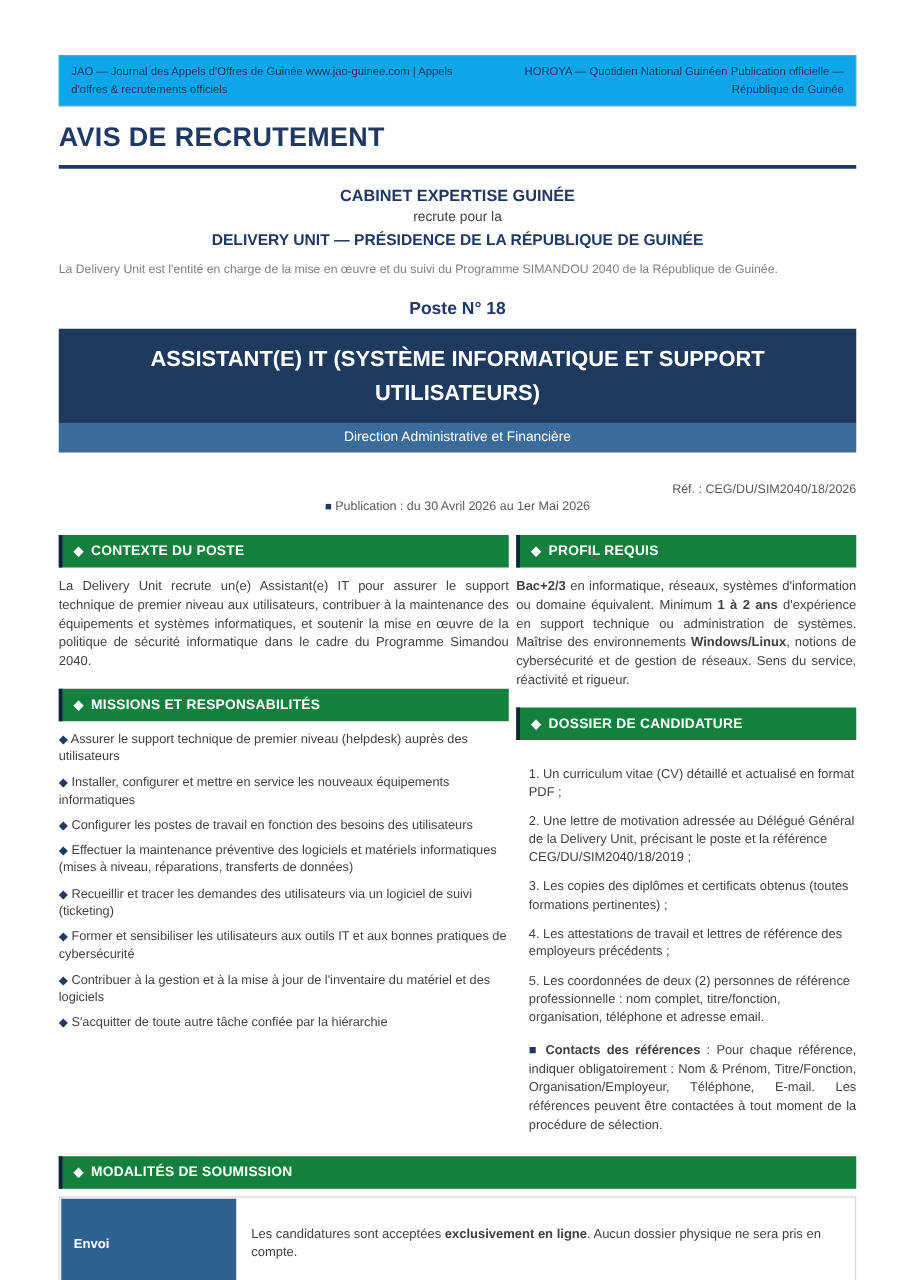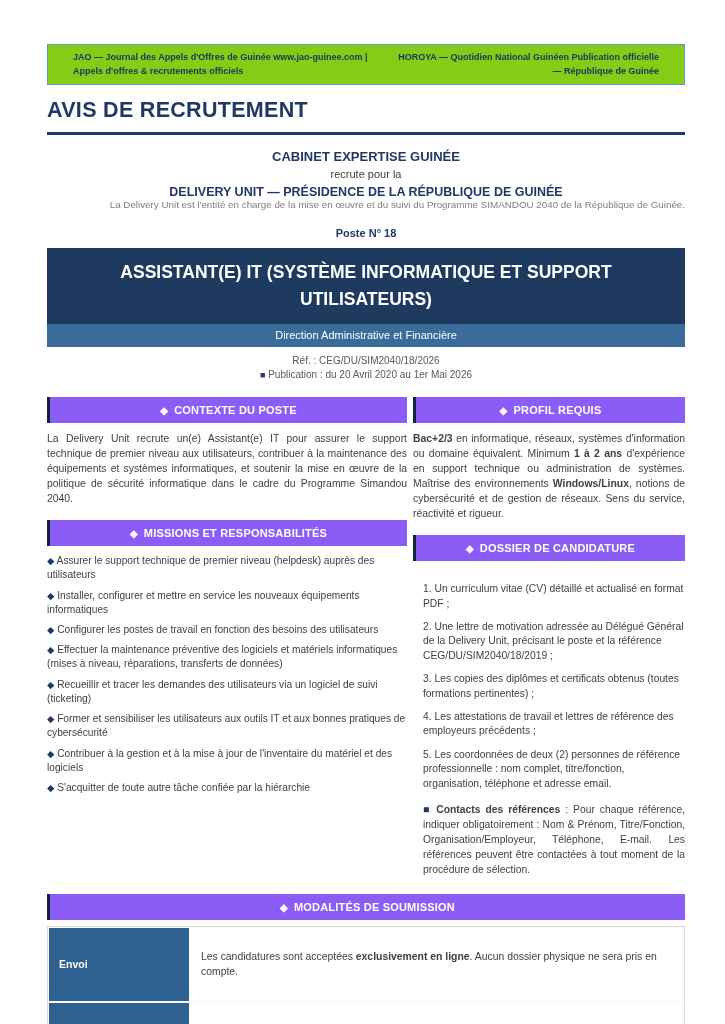--- a/index.html
+++ b/index.html
@@ -7,85 +7,84 @@
   body {
     background: #ffffff;
     font-family: "Liberation Sans", sans-serif;
     color: #3f3f3f;
     overflow: hidden;
   }
   .page { width: 725px; height: 1024px; padding: 44px 40px 0 47px; }
 
   
   .masthead {
-    background: #84cc16;
+    background: #0ea5e9;
     border: 1.5px solid #5b9bd5;
     display: flex;
     justify-content: space-between;
-    padding: 6px 25px;
+    padding: 6px 9px;
     font-size: 9px;
-    font-weight: bold;
+    font-weight: normal;
     color: #17365d;
     line-height: 1.5;
   }
   .mast-left { width: 345px; text-align: left; }
   .mast-right { width: 290px; text-align: right; }
 
   
   .title {
     text-align: left;
     color: #1f3864;
     font-size: 21.5px;
     font-weight: bold;
     letter-spacing: 0.3px;
     margin-top: 13px;
   }
   .rule { height: 2.5px; background: #1f3864; margin-top: 9px; }
   .cabinet { text-align: center; color: #1f3864; font-weight: bold; font-size: 13px; margin-top: 14px; }
   .recrute { text-align: center; color: #404040; font-size: 11px; margin-top: 4px; }
   .entity  { text-align: center; color: #1f3864; font-weight: bold; font-size: 12.5px; margin-top: 5px; }
-  .desc    { text-align: right; color: #7f7f7f; font-size: 9.8px; }
-  .poste-num { text-align: center; color: #1f3864; font-weight: bold; font-size: 11px; margin-top: 17px; }
+  .desc    { text-align: left; color: #7f7f7f; font-size: 9.8px; margin-top: 11px; }
+  .poste-num { text-align: center; color: #1f3864; font-weight: bold; font-size: 14px; margin-top: 17px; }
 
   
   .banner {
     background: #1e3a5f;
     color: #ffffff;
     font-weight: bold;
     font-size: 17.5px;
     text-align: center;
     line-height: 1.55;
     padding: 11px 42px;
     margin-top: 9px;
   }
   .subbanner {
     background: #3a6b9b;
     color: #ffffff;
     font-size: 11px;
     text-align: center;
     padding: 5px 0 6px 0;
   }
-  .ref { text-align: center; color: #595959; font-size: 10px; margin-top: 8px; }
+  .ref { text-align: right; color: #595959; font-size: 10px; margin-top: 24px; }
   .pub { text-align: center; color: #595959; font-size: 10px; margin-top: 3px; }
   .sq { color: #1f3864; font-size: 9px; }
 
   
   .columns { display: flex; justify-content: space-between; margin-top: 17px; }
   .col-left { width: 360px; }
   .col-right { width: 272px; }
 
   .sec-bar {
-    background: #8b5cf6;
+    background: #15803d;
     border-left: 3px solid #12233c;
     color: #ffffff;
     font-weight: bold;
     font-size: 11px;
     padding: 7px 9px 7px 9px;
     letter-spacing: 0.2px;
-    text-align: center;
   }
   .bar-dm { margin-right: 6px; font-size: 10px; }
 
   .body-just { font-size: 10.4px; line-height: 1.45; text-align: justify; margin: 8px 0 14px 0; color: #3f3f3f; }
   .b { font-weight: bold; }
   .navy { color: #1f3864; }
 
   .m-list { margin-top: 8px; }
   .m-item { font-size: 10.2px; line-height: 1.37; margin-bottom: 6.5px; color: #3f3f3f; }
   .dm { color: #1f3864; font-size: 9.5px; }
@@ -131,21 +130,21 @@
   <div class="desc">La Delivery Unit est l'entité en charge de la mise en œuvre et du suivi du Programme SIMANDOU 2040 de la République de Guinée.</div>
 
   <div class="poste-num">Poste N° 18</div>
 
   <div class="banner">ASSISTANT(E) IT (SYSTÈME INFORMATIQUE ET SUPPORT UTILISATEURS)</div>
   <div class="subbanner">Direction Administrative et Financière</div>
 
   <div class="ref">Réf. : CEG/DU/SIM2040/18/2026</div>
   <div class="pub">
     <span class="sq">■</span>
-    <span>Publication : du 20 Avril 2020 au 1er Mai 2026</span>
+    <span>Publication : du 30 Avril 2026 au 1er Mai 2026</span>
   </div>
 
   <div class="columns">
 
     <div class="col-left">
       <div class="sec-bar">
         <span class="bar-dm">◆</span><span>CONTEXTE DU POSTE</span>
       </div>
       <p class="body-just">La Delivery Unit recrute un(e) Assistant(e) IT pour assurer le support technique de premier niveau aux utilisateurs, contribuer à la maintenance des équipements et systèmes informatiques, et soutenir la mise en œuvre de la politique de sécurité informatique dans le cadre du Programme Simandou 2040.</p>
 

